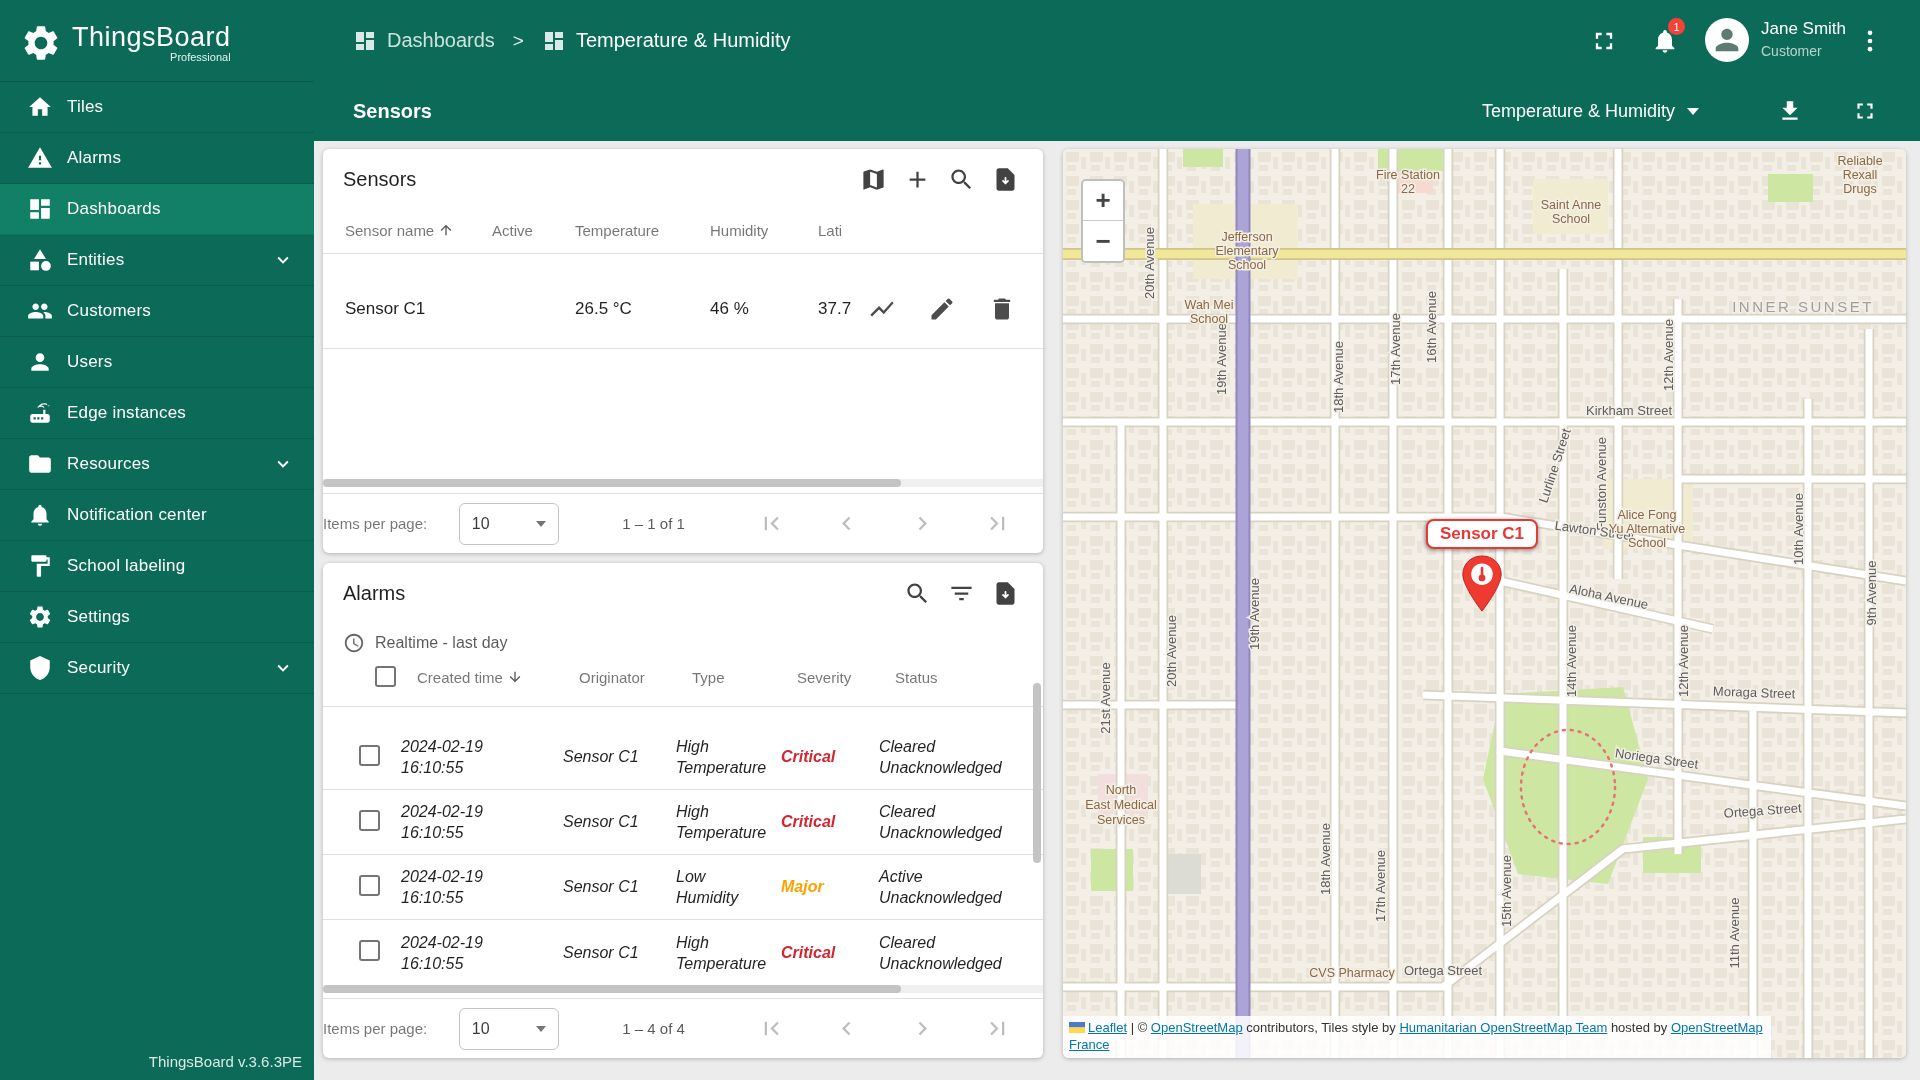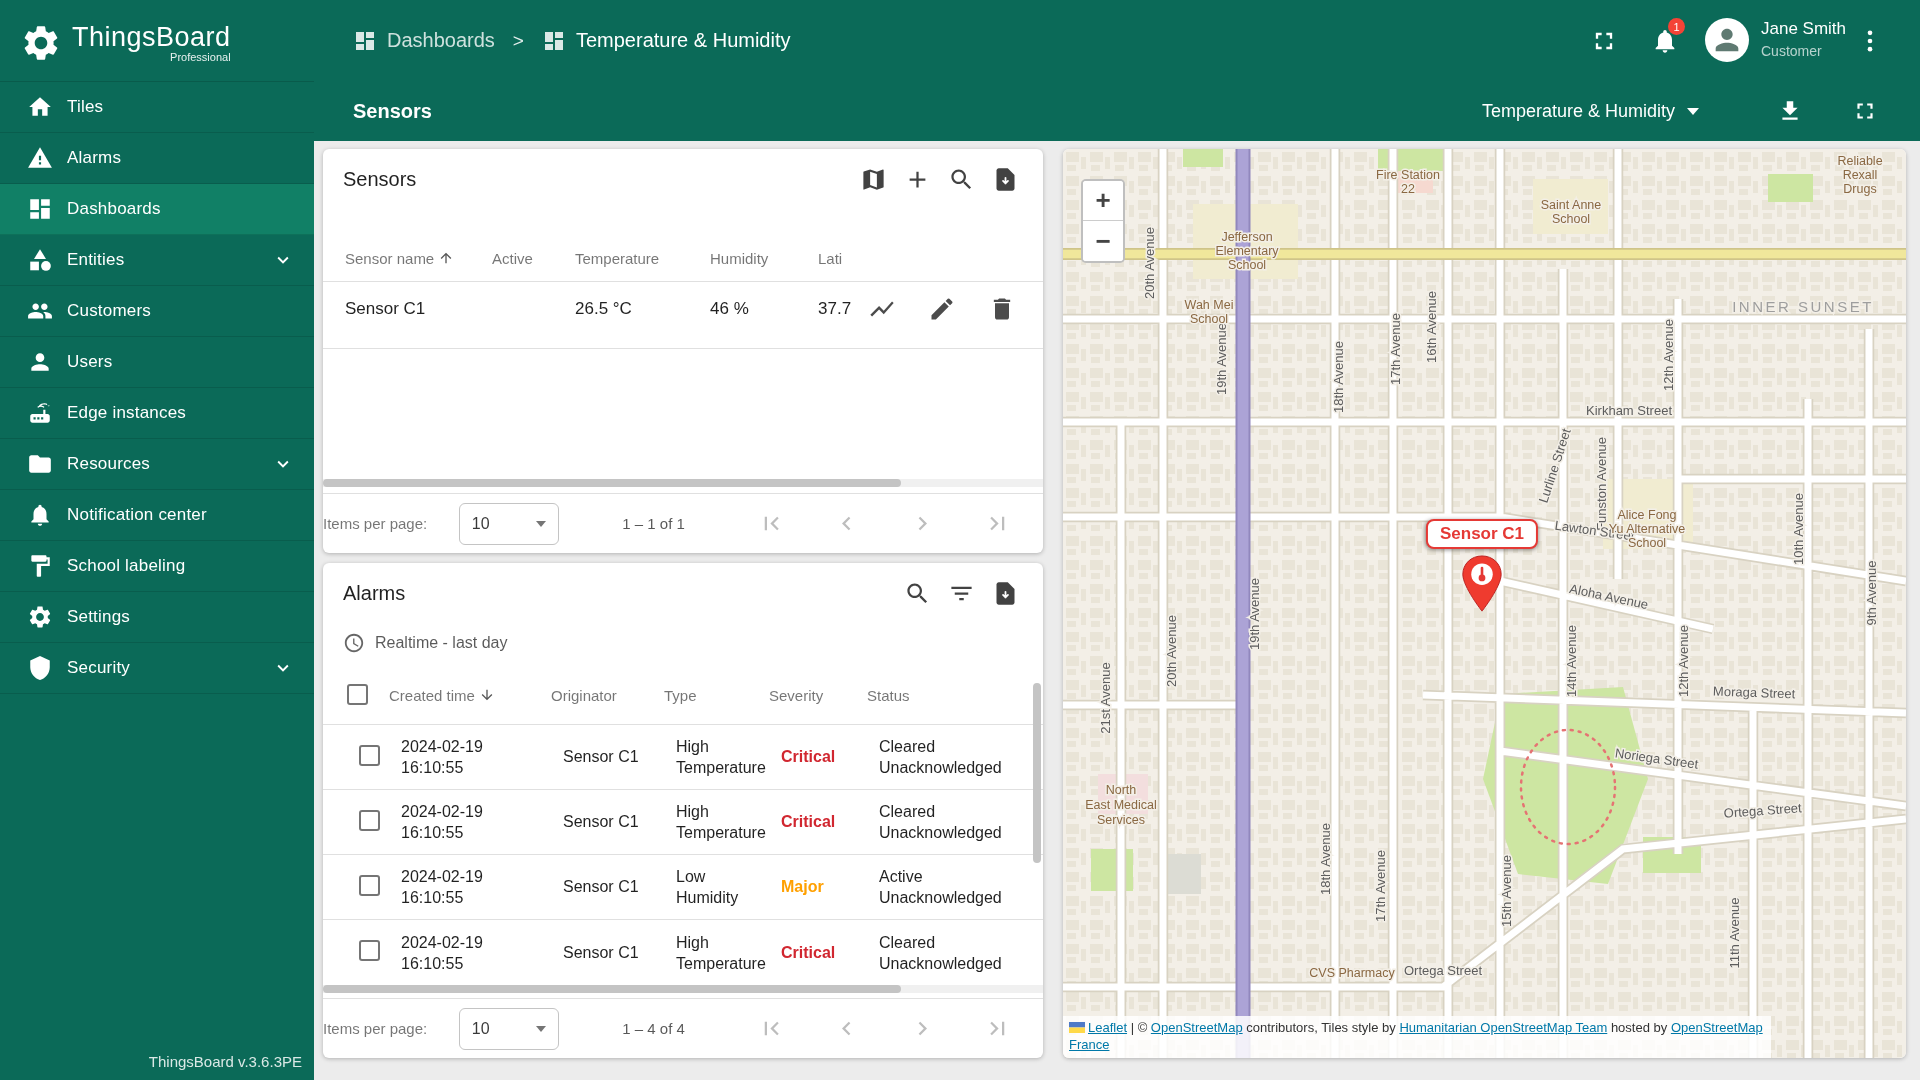--- a/index.html
+++ b/index.html
@@ -58,21 +58,21 @@
   .card-head { position:absolute; left:0; right:0; top:0; height:60px; display:flex; align-items:center; padding:0 16px 0 20px; }
   .card-title { font-size:20px; color:rgba(0,0,0,0.87); font-weight:400; }
   .head-icons { margin-left:auto; display:flex; align-items:center; }
   .hbtn { width:44px; height:44px; display:flex; align-items:center; justify-content:center; cursor:pointer; }
   .hbtn svg { width:27px; height:27px; fill:rgba(0,0,0,0.74); }
 
   .subtitle-row { position:absolute; left:20px; top:62px; height:36px; display:flex; align-items:center; gap:10px; color:rgba(0,0,0,0.65); font-size:16px; }
   .subtitle-row svg { width:22px; height:22px; fill:rgba(0,0,0,0.6); }
 
   .thead { position:absolute; left:0; right:0; display:flex; align-items:center; border-bottom:1px solid #e0e0e0; color:rgba(0,0,0,0.54); font-size:15px; }
-  .sensors-card .thead { top:86px; height:47px; padding-left:22px; }
+  .sensors-card .thead { top:58px; height:47px; padding-left:22px; }
   .trow { position:absolute; left:0; right:0; display:flex; align-items:center; border-bottom:1px solid #e0e0e0; color:rgba(0,0,0,0.87); font-size:17px; }
   .sensors-card .trow { top:121px; height:79px; padding-left:22px; }
   .sort-arrow { display:inline-block; vertical-align:-2px; margin-left:4px; }
   .sort-arrow svg { width:16px; height:16px; fill:rgba(0,0,0,0.66); }
 
   .s-name{width:147px;} .s-active{width:83px;} .s-temp{width:135px;} .s-hum{width:108px;} .s-lat{width:46px; overflow:hidden; white-space:nowrap;}
   .s-actions { flex:1; display:flex; align-items:center; gap:16px; padding-left:0; }
   .dot { width:17px; height:17px; border-radius:50%; background:var(--active-dot); margin-left:2px; }
   .abtn { width:44px; height:44px; display:flex; align-items:center; justify-content:center; cursor:pointer; }
   .abtn svg { width:28px; height:28px; fill:rgba(0,0,0,0.7); }
@@ -87,23 +87,23 @@
 
   .paginator { position:absolute; left:0; right:0; bottom:0; height:60px; border-top:1px solid #e0e0e0; display:flex; align-items:center; justify-content:space-between; padding-right:16px; color:rgba(0,0,0,0.54); font-size:15px; }
   .pg-label { margin-right:14px; }
   .pg-select { width:100px; height:42px; border:1px solid #c4c4c4; border-radius:6px; display:flex; align-items:center; padding:0 12px; color:rgba(0,0,0,0.78); cursor:pointer; margin-right:46px; font-size:16px; }
   .pg-select .caret { margin-left:auto; width:0; height:0; border-left:5px solid transparent; border-right:5px solid transparent; border-top:6px solid rgba(0,0,0,0.54); }
   .pg-range { margin-right:40px; color:rgba(0,0,0,0.66); }
   .pg-btn { width:58px; height:44px; display:flex; align-items:center; justify-content:center; cursor:default; }
   .pg-btn svg { width:27px; height:27px; fill:#bdbdbd; }
 
   
-  .alarms-card .thead { top:104px; height:58px; padding-left:24px; }
+  .alarms-card .thead { top:86px; height:58px; padding-left:52px; }
   .arow { position:absolute; left:0; right:0; display:flex; align-items:center; padding-left:36px; border-bottom:1px solid #e0e0e0; color:rgba(0,0,0,0.87); font-size:16px; }
-  .arow { height:65px; }
+  .arow { height:65px;font-style:italic; }
   .c-cb{width:42px;} .c-created{width:162px;} .c-orig{width:113px;} .c-type{width:105px;} .c-sev{width:98px;} .c-status{flex:1;}
   .c-created div, .c-type div, .c-status div { line-height:21px; }
   .checkbox { width:21px; height:21px; border:2px solid rgba(0,0,0,0.54); border-radius:3px; display:inline-block; cursor:pointer; background:#fff; }
   .sev { font-weight:700; }
   .sev-critical { color:var(--critical); }
   .sev-major { color:var(--major); }
 
   
   .map-canvas { position:absolute; inset:0; }
   .maplbl { font-family:"Liberation Sans","DejaVu Sans",sans-serif; text-anchor:middle; paint-order:stroke; stroke:#f3efe7; stroke-width:3px; }

